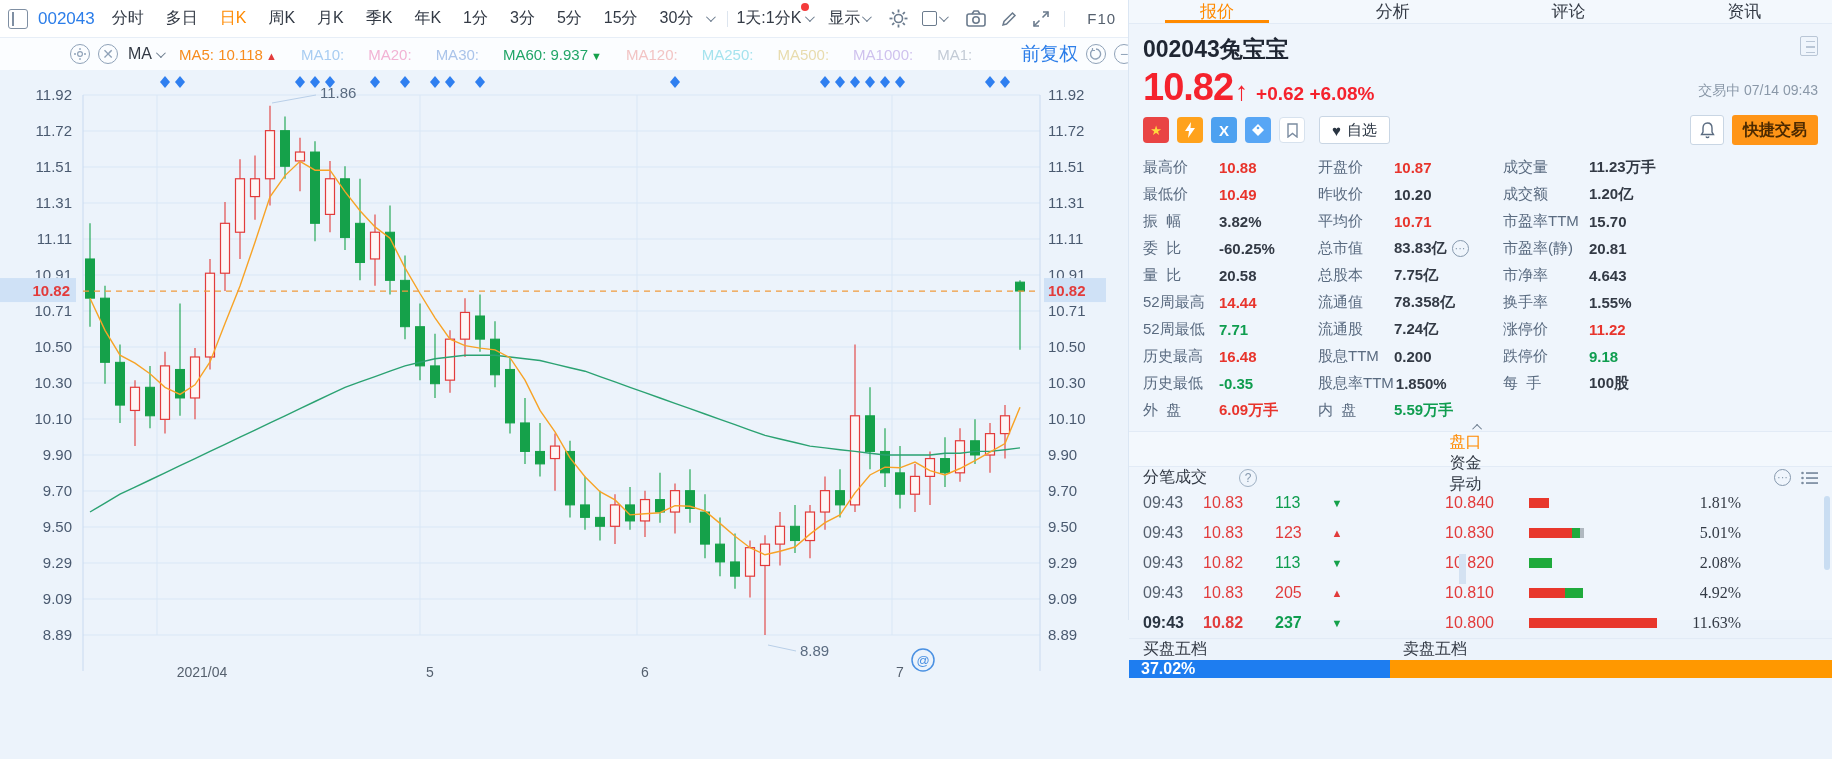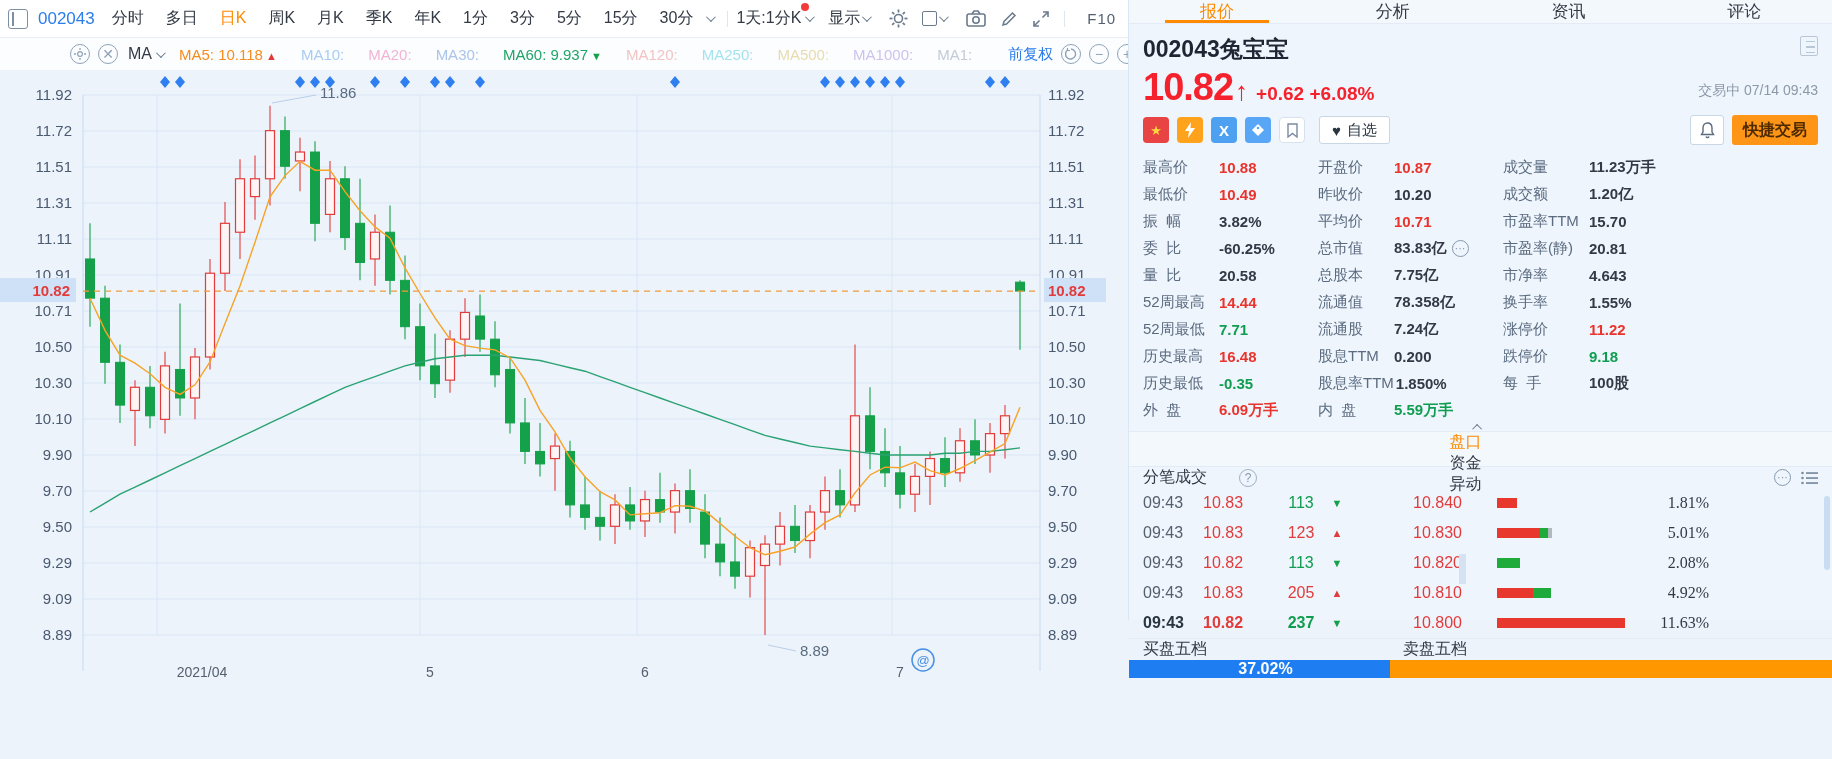--- a/index.html
+++ b/index.html
@@ -27,21 +27,21 @@
   .f10 { font-size:15px; color:#55606e; letter-spacing:1px; margin-left:14px; }
   .panel-ic { width:20px; height:20px; border:2px solid #ff9000; border-radius:3px; position:relative; margin-left:14px; flex:none;}
   .panel-ic::after { content:""; position:absolute; right:3px; top:2px; bottom:2px; width:2px; background:#ff9000; }
   .sq-ic { width:15px; height:15px; border:1.6px solid #6b7b8d; border-radius:2px; }
 
   .subbar { position:relative; height:32px; background:#fbfdff; display:flex; align-items:center;
     padding-left:70px; white-space:nowrap; font-size:15px; }
   .subbar .ma-main { color:#333a45; font-size:16px; margin:0 2px 0 10px; }
   .ma-item { margin-right:24px; font-size:15px; }
   .ma-item .tri { font-size:11px; }
-  .adjust { color:#2b7de9; font-size:15px; margin-left:12px; cursor:pointer; }
+  .adjust { color:#2b7de9; font-size:19px; margin-left:25px; cursor:pointer; }
   .round-ic { width:20px; height:20px; border:1.4px solid #8fa2b8; border-radius:50%; color:#8fa2b8;
     display:inline-flex; align-items:center; justify-content:center; font-size:14px; margin-left:8px; flex:none; cursor:pointer;}
 
   .chart-area { position:absolute; left:0; top:70px; width:1128px; height:689px; }
 
   
   .rpanel { position:absolute; left:1128px; top:0; width:704px; height:620px; background:#eff5fc;
     border-left:1px solid #dbe6f3; display:flex; flex-direction:column; }
   .rp-tabs { height:40px; display:flex; border-bottom:1px solid #e2ebf6; background:#f3f8fd; }
   .rp-tab { flex:1; display:flex; align-items:center; justify-content:center; font-size:17px; color:#333a45; position:relative; cursor:pointer;}
@@ -83,43 +83,43 @@
   .collapse-row { height:16px; display:flex; justify-content:center; align-items:center; cursor:pointer;}
   .rp-subtabs { height:36px; border-top:1px solid #e2ebf6; border-bottom:1px solid #e2ebf6; display:flex; align-items:center; padding-left:22px; background:#f3f8fd;flex-direction:column;}
   .sub-tab { font-size:16px; color:#333a45; margin-right:52px; cursor:pointer;}
   .sub-tab.active { color:#ff8a00; }
   .tick-head { height:32px; display:flex; align-items:center; padding:0 14px;gap:24px; }
   .tick-title { font-size:16px; color:#333a45; }
   .q-ic { width:18px; height:18px; border:1.2px solid #9fb1c4; border-radius:50%; color:#8598ad; font-size:12px;
     display:inline-flex; align-items:center; justify-content:center; margin-left:8px; cursor:pointer;}
   .th-right { margin-left:auto; display:flex; align-items:center; }
   .list-ic { margin-left:10px; cursor:pointer; display:inline-flex; }
-  .tick-zone { position:relative; flex:none; height:150px; display:flex; padding-left:14px; }
+  .tick-zone { position:relative; flex:none; height:150px; display:flex; padding-left:14px;gap:32px; }
   .tick-col { width:260px; }
   .tick-row { height:30px; display:flex; align-items:center; font-size:16px; }
   .tk-t { width:60px; color:#55606e; }
   .tk-p { width:72px; color:#e23b3b; }
-  .tk-v { width:52px; text-align:center; }
+  .tk-v { width:52px; text-align:left; }
   .tk-v.red { color:#e23b3b; } .tk-v.green { color:#0f9d4f; }
   .tk-a { width:20px; text-align:center; font-size:11px; }
   .tk-a.red { color:#e23b3b; } .tk-a.green { color:#15a14a; }
   .tick-row.latest { font-weight:700; }
   .tick-row.latest .tk-t { color:#2a3542; }
   .dist-col { flex:1; padding-left:10px; }
   .dist-row { height:30px; display:flex; align-items:center; font-size:16px; }
   .ds-p { width:72px; color:#e23b3b; }
   .ds-bar { width:146px; height:10px; margin-left:12px; display:flex; flex:none; }
   .ds-bar i { display:block; height:10px; }
   .ds-pct { width:70px; text-align:right; color:#333a45; margin-left:-4px;font-family:Liberation Serif, serif; }
   .scroll-thumb { position:absolute; right:2px; top:8px; width:6px; height:74px; background:#c9ddf2; border-radius:3px; cursor:pointer;}
   .mini-thumb { position:absolute; left:330px; top:66px; width:7px; height:30px; background:#d4e2f2; cursor:pointer;}
   .depth-labels { height:34px; display:flex; align-items:center; padding:0 14px; font-size:16px; color:#333a45; border-top:1px solid #e2ebf6; }
   .depth-sell { margin-left:196px; }
   .depth-bar { height:28px; display:flex; margin-top:auto; }
-  .db-buy { background:#1e7df0; display:flex; align-items:center; padding-left:12px; color:#fff; font-size:16px; font-weight:700;justify-content:center; }
+  .db-buy { background:#1e7df0; display:flex; align-items:center; padding-left:12px; color:#fff; font-size:16px; font-weight:700; }
   .db-sell { background:#ff9800; flex:1; }
 
   svg text { font-family:"Liberation Sans","DejaVu Sans",sans-serif; }
 </style>
 </head>
 <body>
 
 <div class="app">
   <div class="left-region">
 
@@ -450,22 +450,22 @@
           <rect x="1044" y="208.04199999999994" width="62" height="24" fill="#cfe1f6"></rect>
           <text x="1048" y="226.04199999999994" fill="#e23b3b" font-size="15" text-anchor="start" font-weight="700">10.82</text>
         </svg>
     </div>
   </div>
 
   <div class="rpanel">
     <div class="rp-tabs" id="rp-tabs">
         <div class="rp-tab active">报价</div>
         <div class="rp-tab">分析</div>
+        <div class="rp-tab">评论</div>
         <div class="rp-tab">资讯</div>
-        <div class="rp-tab">评论</div>
       </div>
 
     <div class="rp-head">
       <div class="rp-name-row">
         <span class="rp-code">002043</span>
         <span class="rp-name">兔宝宝</span>
         <span class="doc-ic">
             <i></i>
             <i></i>
             <i></i>

